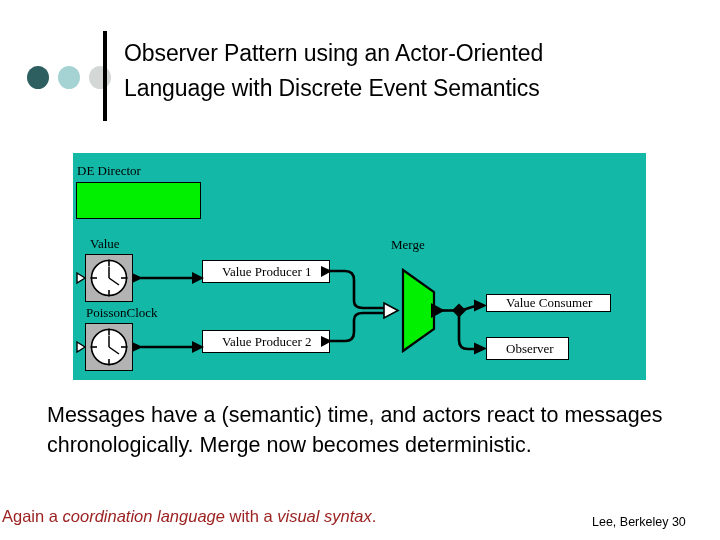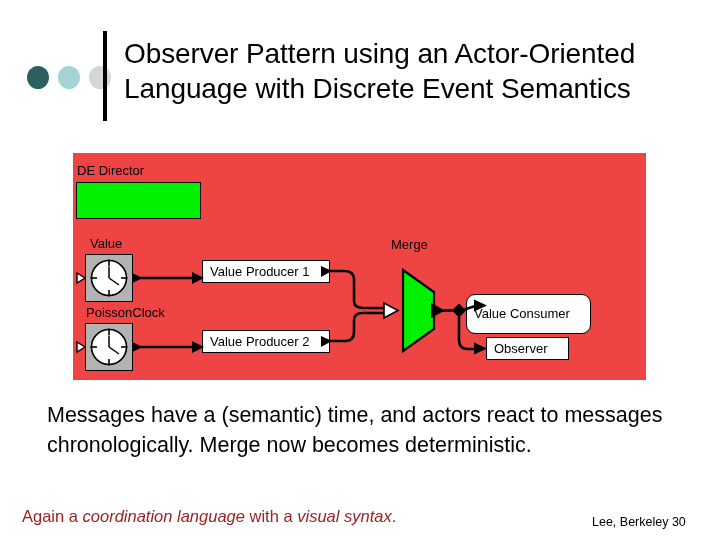--- a/index.html
+++ b/index.html
@@ -42,34 +42,35 @@
     width: 4px;
     height: 90px;
     background: #000000;
   }
 
   #slide-title {
     position: absolute;
     left: 124px;
     top: 36px;
     width: 576px;
-    font-size: 28px;
+    font-size: 23px;
     line-height: 35px;
     color: #000000;
     letter-spacing: -0.1px;
   }
 
   
   #diagram-panel {
     position: absolute;
     left: 73px;
     top: 153px;
     width: 573px;
     height: 227px;
-    background: #ef4444;
+    background: #14b8a6;
+    font-family: Liberation Serif, serif;
   }
 
   .diag-label {
     position: absolute;
     font-size: 13px;
     color: #000000;
     white-space: nowrap;
     line-height: 14px;
   }
 
@@ -103,27 +104,27 @@
   
   .actor-box {
     position: absolute;
     background: #ffffff;
     border: 1.6px solid #000000;
     box-sizing: border-box;
     font-size: 13px;
     color: #000000;
     display: flex;
     align-items: center;
-    padding-left: 7px;
+    padding-left: 19px;
     white-space: nowrap;
     line-height: 14px;
   }
   #value-producer-1 { left: 129px; top: 107px; width: 128px; height: 23px; }
   #value-producer-2 { left: 129px; top: 177px; width: 128px; height: 23px; }
-  #value-consumer   { left: 393px; top: 141px; width: 125px; height: 40px; border-radius: 9px; }
+  #value-consumer   { left: 413px; top: 141px; width: 125px; height: 18px; }
   #observer-box     { left: 413px; top: 184px; width: 83px;  height: 23px; }
 
   #merge-label { left: 318px; top: 85px; }
 
   
   #diagram-wires {
     position: absolute;
     left: 0; top: 0;
     width: 573px;
     height: 227px;
@@ -137,21 +138,21 @@
     top: 400px;
     width: 640px;
     font-size: 21.5px;
     line-height: 30px;
     color: #000000;
   }
 
   
   #footer-note {
     position: absolute;
-    left: 22px;
+    left: 2px;
     top: 507px;
     font-size: 16.5px;
     color: #9c2222;
     white-space: nowrap;
   }
   #footer-note .ital { font-style: italic; }
 
   #footer-credit {
     position: absolute;
     left: 592px;

